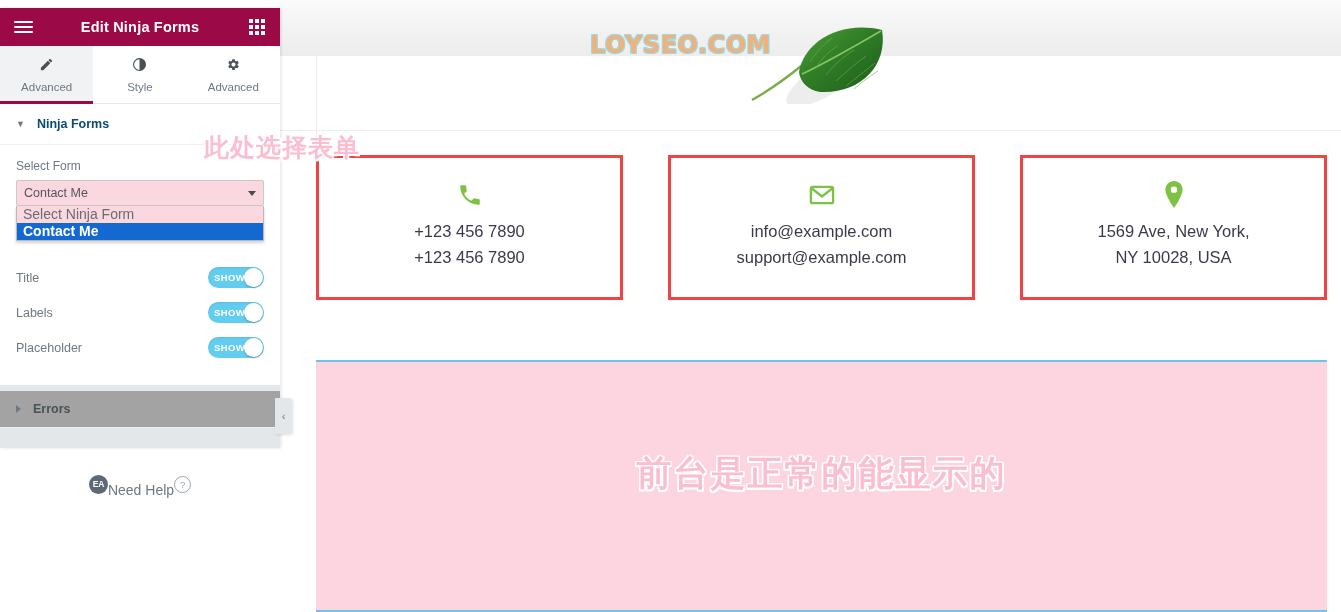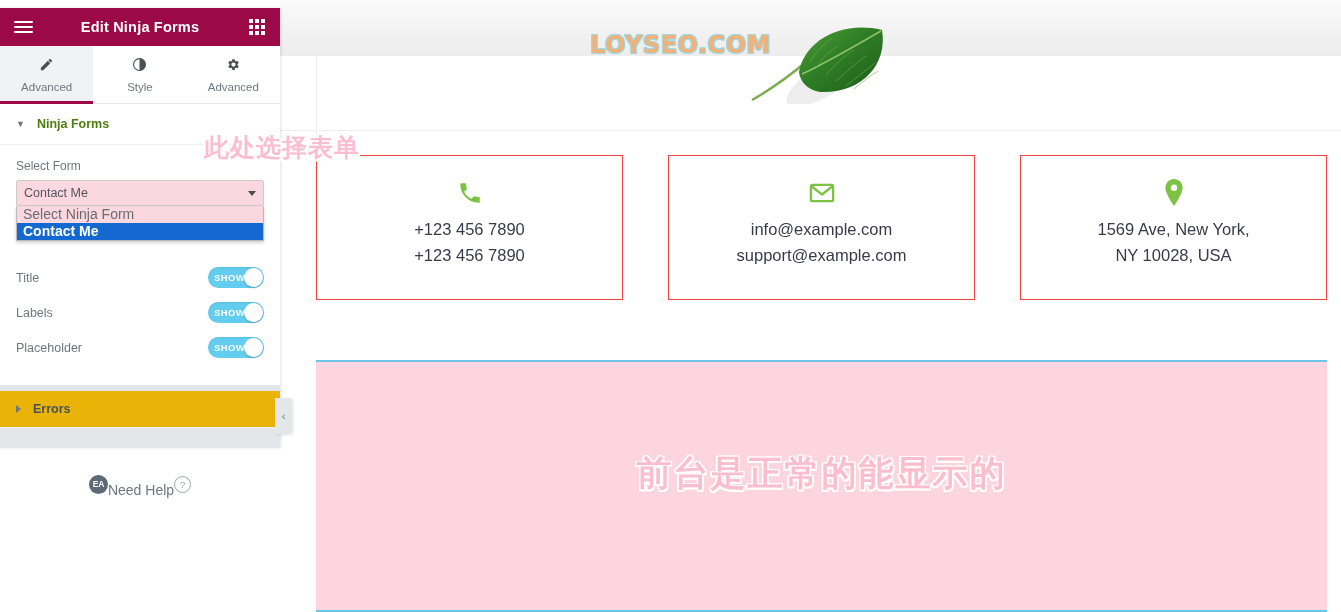--- a/index.html
+++ b/index.html
@@ -61,21 +61,21 @@
     left: 316px;
     top: 155px;
     width: 1011px;
     display: flex;
     justify-content: space-between;
   }
   .contact-card {
     width: 307px;
     height: 145px;
     box-sizing: border-box;
-    border: 1px solid #ef4444;
+    border: 3px solid #ef4444;
     background: #ffffff;
     display: flex;
     flex-direction: column;
     align-items: center;
     padding-top: 22px;
   }
   .card-icon {
     height: 30px;
     margin-bottom: 8px;
     display: flex;
@@ -236,21 +236,21 @@
     border-bottom: 1px solid #eef0f2;
     cursor: pointer;
   }
   .section-head .caret {
     color: #6d7882;
     font-size: 9px;
   }
   .section-head .sec-title {
     font-size: 12.5px;
     font-weight: bold;
-    color: #4d7c0f;
+    color: #0c4a6e;
   }
 
   .section-body {
     background: #ffffff;
     padding: 14px 16px 20px 16px;
   }
   .field-label {
     font-size: 12px;
     color: #6d7882;
     margin-bottom: 7px;
@@ -344,21 +344,21 @@
     border-radius: 50%;
     background: #ffffff;
     box-shadow: 0 1px 2px rgba(0,0,0,0.25);
   }
 
   .panel-divider {
     height: 6px;
     background: #e4e7ea;
   }
   .errors-head {
-    background: #eab308;
+    background: #a3a3a3;
     height: 36px;
     display: flex;
     align-items: center;
     padding: 0 16px;
     gap: 12px;
     cursor: pointer;
     border-bottom: 1px solid #eef0f2;
   }
   .errors-head .caret-r {
     width: 0; height: 0;

